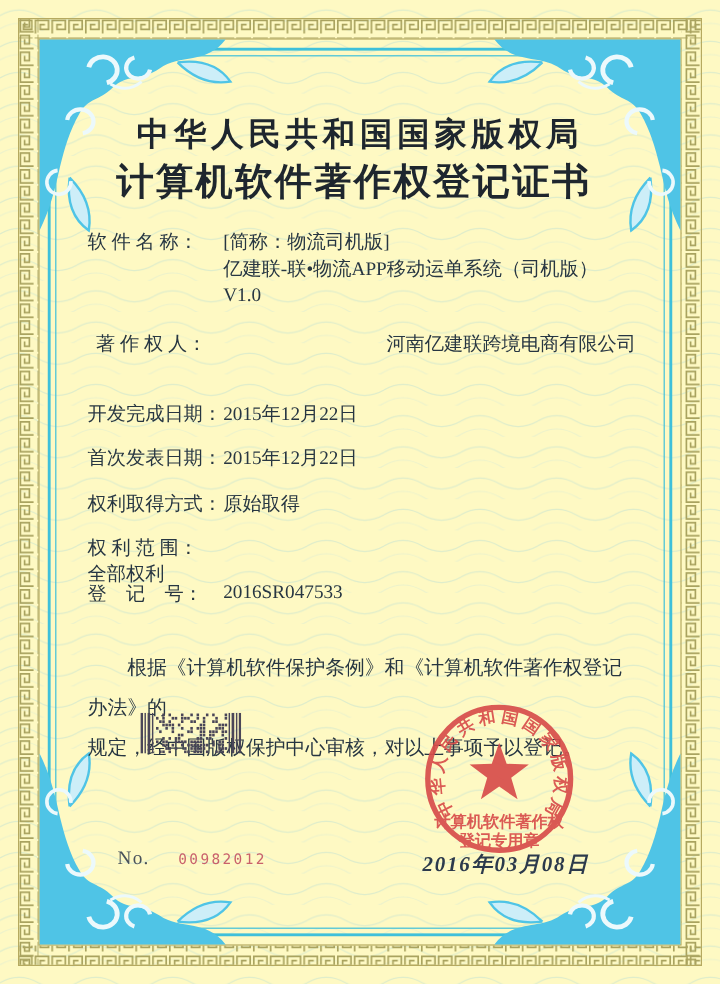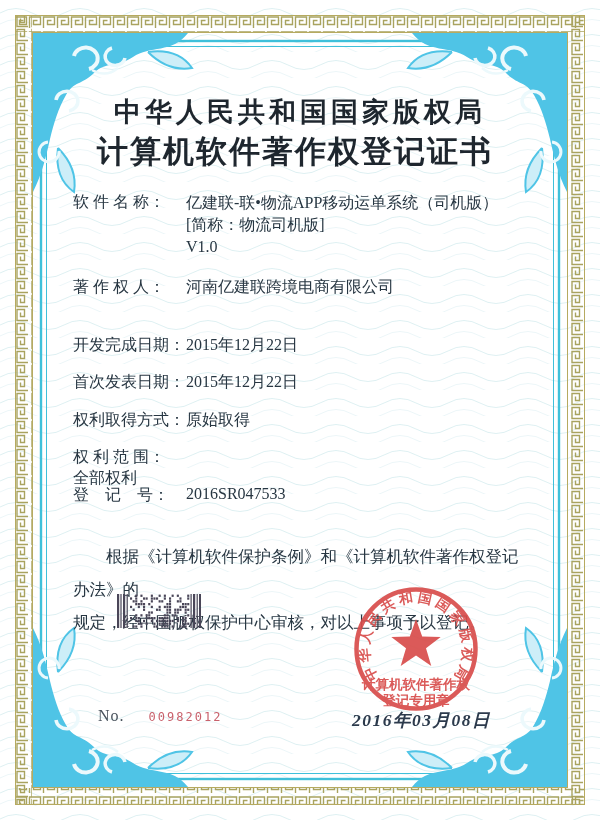--- a/index.html
+++ b/index.html
@@ -1,18 +1,18 @@
 <!DOCTYPE html>
 <html><head>
 <meta charset="utf-8">
 <style>
   html,body{margin:0;padding:0;background:#b9c6c8;}
   .page{
     width:600px;height:820px;position:relative;overflow:hidden;
-    background:#ffffff;
+    background:#fef9c3;
     font-family:"Liberation Serif","DejaVu Serif",serif;
     color:#273642;
   }
   .frame-svg{position:absolute;left:0;top:0;width:600px;height:820px;}
   .content{position:absolute;left:0;top:0;width:600px;height:820px;}
 
   .authority{
     position:absolute;left:0;top:94px;width:600px;text-align:center;
     font-size:27px;font-weight:bold;letter-spacing:4px;color:#1e262e;
   }
@@ -23,21 +23,21 @@
   .cert-no-line{
     position:absolute;top:182px;right:80px;font-size:12.5px;color:#333c46;
     letter-spacing:.5px;
   }
   .cert-no-line .lbl{margin-right:8px;}
 
   .field-row{position:absolute;left:73px;right:70px;display:flex;font-size:16px;}
   .row-label{flex:none;width:99px;margin-right:14px;color:#273642;white-space:nowrap;}
   .row-value{flex:1;color:#273642;}
   .row-value .vline{display:block;line-height:22px;}
-  .r0{top:192px;} .r1{top:277px;} .r2{top:335px;} .r3{top:372px;}
+  .r0{top:192px;} .r1{top:277px;text-align:right;} .r2{top:335px;} .r3{top:372px;}
   .r4{top:410px;} .r5{top:447px;flex-direction:column;} .r6{top:485px;}
 
   .statement{
     position:absolute;left:73px;top:540px;width:458px;
     font-size:16.5px;line-height:33px;color:#273642;
   }
   .statement .st-line1{display:block;text-indent:2em;}
   .statement .st-line2{display:block;}
 
   .barcode{position:absolute;left:117px;top:594px;}
@@ -104,22 +104,22 @@
 
   <div class="content">
 
     <div class="authority">中华人民共和国国家版权局</div>
     <div class="cert-title">计算机软件著作权登记证书</div>
 
 
     <div class="field-row r0">
       <span class="row-label">软 件 名 称：</span>
       <span class="row-value">
+        <span class="vline">[简称：物流司机版]</span>
         <span class="vline">亿建联-联•物流APP移动运单系统（司机版）</span>
-        <span class="vline">[简称：物流司机版]</span>
         <span class="vline">V1.0</span>
       </span>
     </div>
 
     <div class="field-row r1">
       <span class="row-label">著 作 权 人：</span>
       <span class="row-value">河南亿建联跨境电商有限公司</span>
     </div>
 
     <div class="field-row r2">

